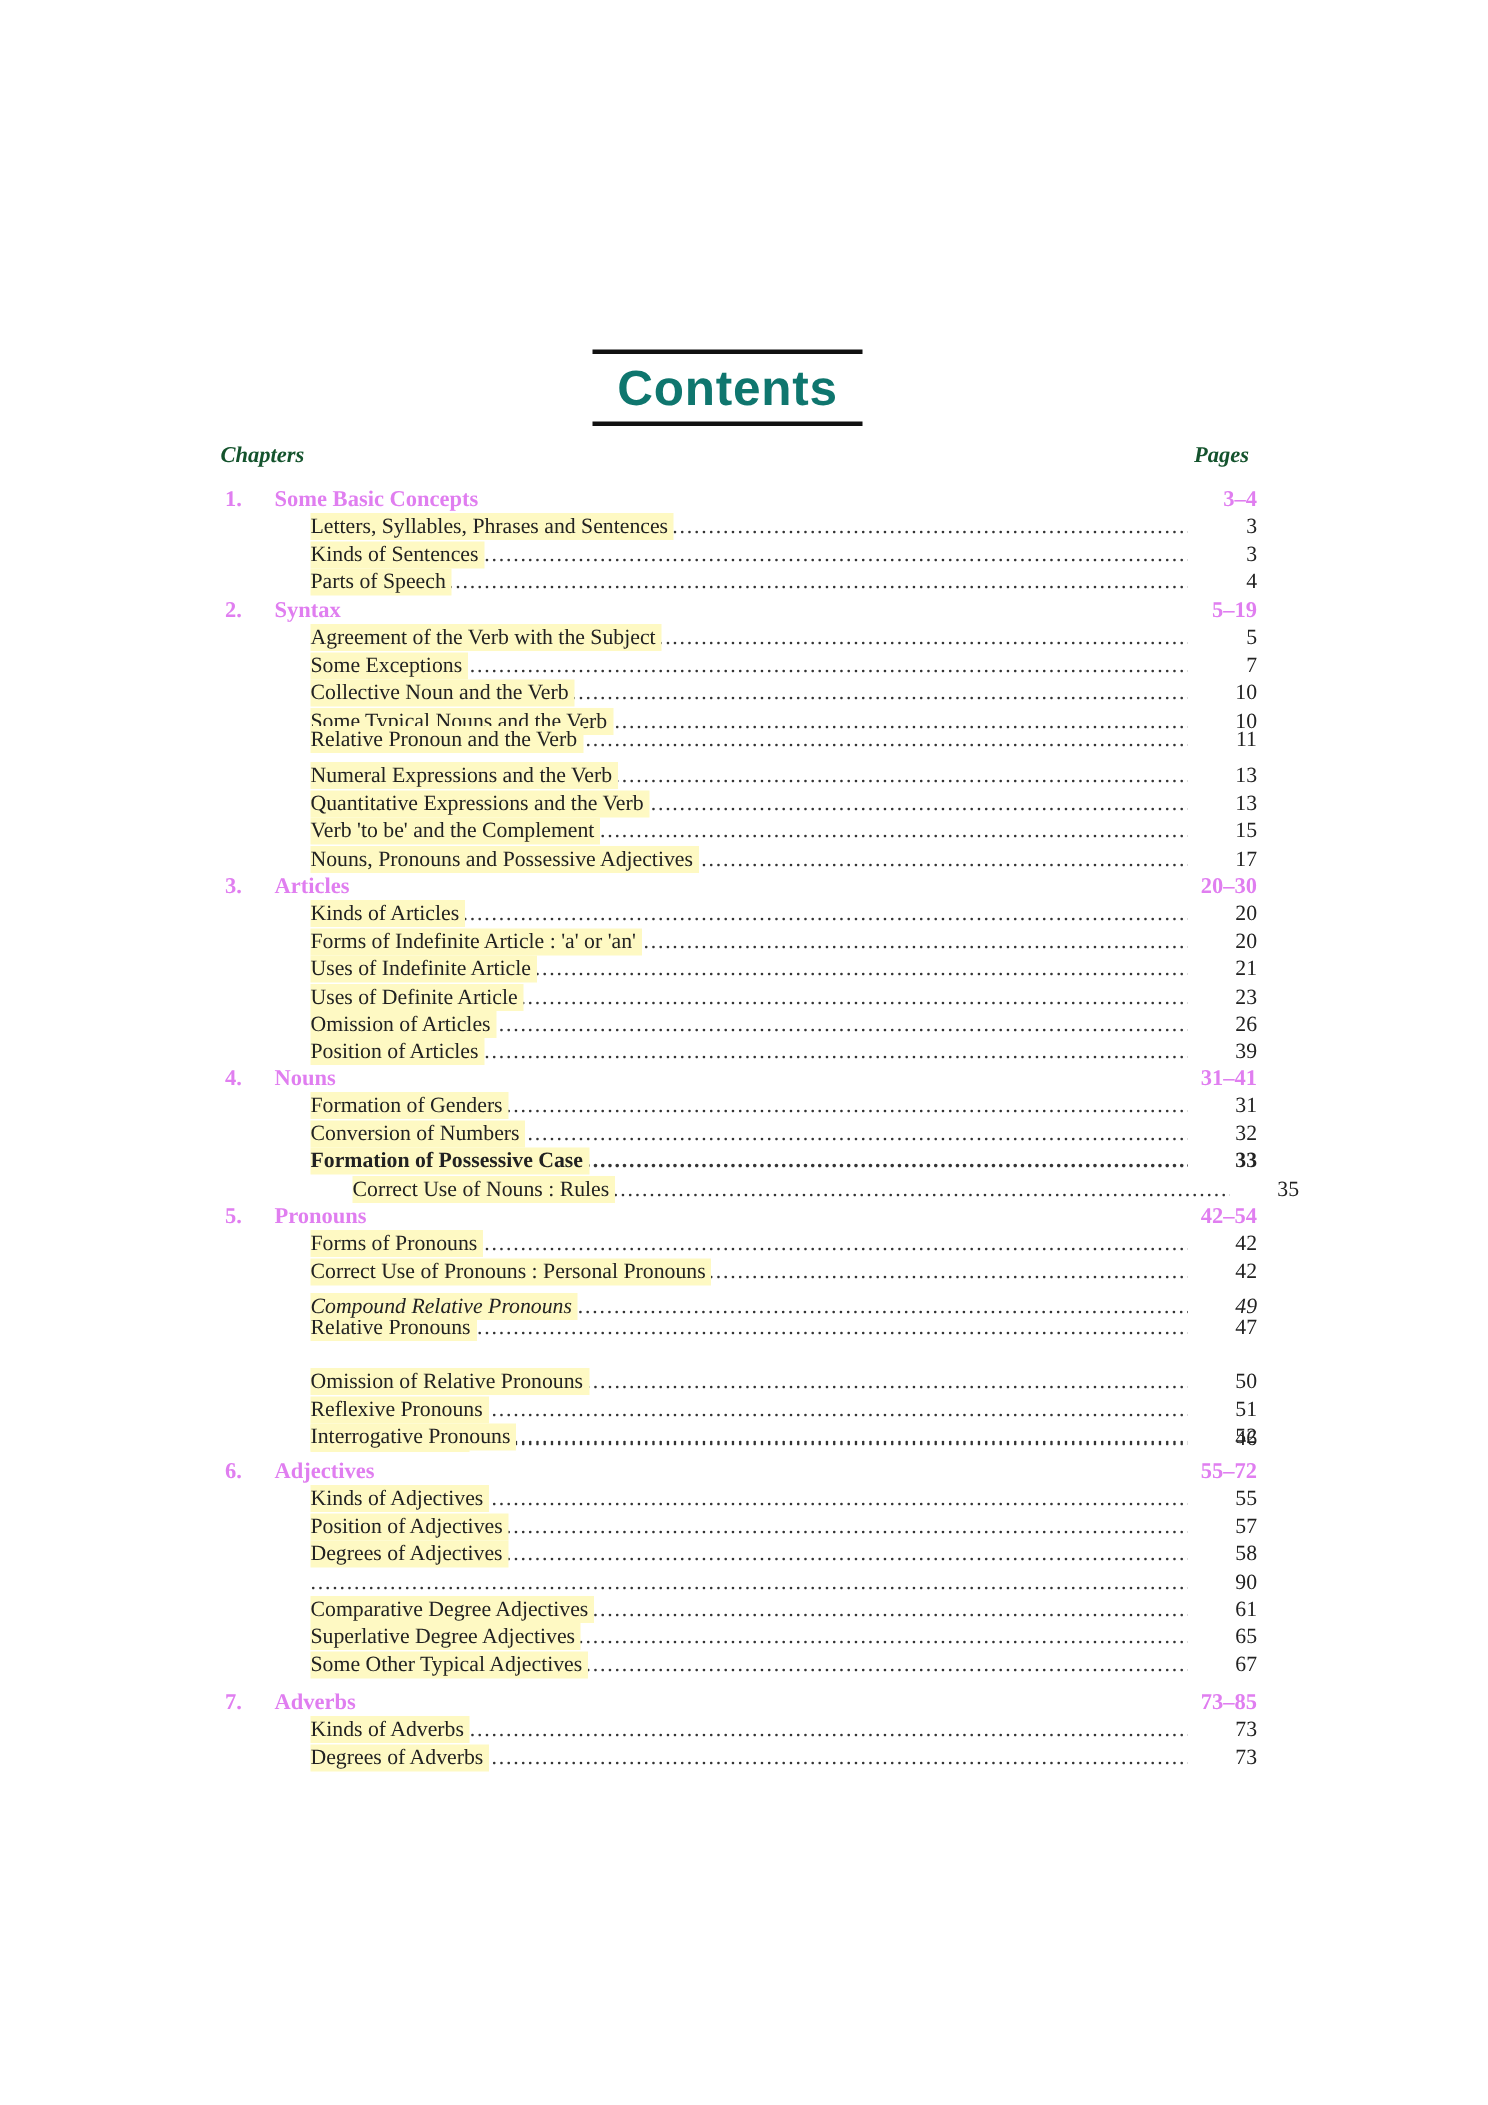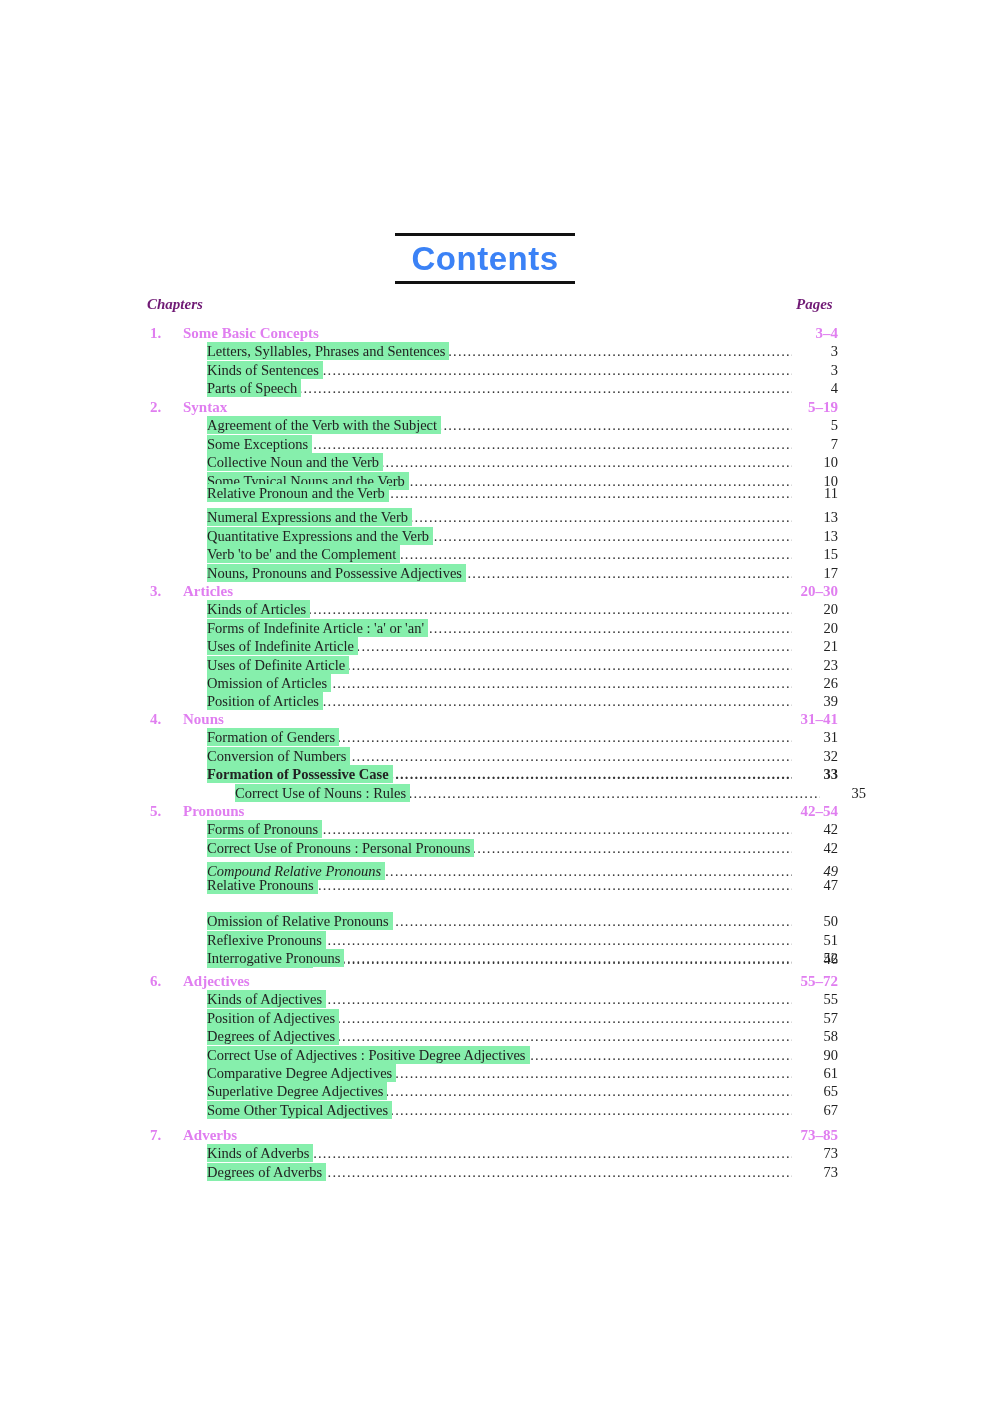--- a/index.html
+++ b/index.html
@@ -4,34 +4,34 @@
 <style>
   html, body { margin: 0; padding: 0; background: #ffffff; }
   body { width: 992px; height: 1403px; position: relative; overflow: hidden;
          font-family: "Liberation Serif", "DejaVu Serif", serif; color: #222; }
   .title-block { position: absolute; left: 395px; top: 233px; width: 180px; height: 52px; }
   .title-rule { position: absolute; left: 0; width: 180px; height: 3px; background: #111; }
   .title-rule.top { top: 0; }
   .title-rule.bottom { top: 48px; }
   .title-text { position: absolute; left: 0; top: 6px; width: 180px; text-align: center;
                 font-family: "Liberation Sans", "DejaVu Sans", sans-serif; font-weight: 900;
-                font-size: 33px; color: #3b82f6; letter-spacing: 0.5px; line-height: 40px; }
+                font-size: 33px; color: #0f766e; letter-spacing: 0.5px; line-height: 40px; }
   .col-head { position: absolute; top: 296px; font-style: italic; font-weight: bold;
-              font-size: 15px; color: #701a75; }
+              font-size: 15px; color: #14532d; }
   .col-head.left { left: 147px; }
   .col-head.right { left: 796px; }
   .toc { position: absolute; left: 0; top: 0; width: 992px; }
   .chapter { position: absolute; left: 150px; width: 688px; height: 18px;
              font-weight: bold; font-size: 15px; color: #e07ef0; line-height: 18px; }
   .chapter .num { position: absolute; left: 0; }
   .chapter .ctitle { position: absolute; left: 33px; }
   .chapter .cpages { position: absolute; right: 0; }
   .entry { position: absolute; left: 207px; width: 631px; height: 18px;
            font-size: 14.5px; line-height: 18px; color: #222; }
-  .entry .etitle { position: absolute; left: 0; background: #86efac; padding-right: 4px; z-index: 2; white-space: nowrap; }
+  .entry .etitle { position: absolute; left: 0; background: #fef9c3; padding-right: 4px; z-index: 2; white-space: nowrap; }
   .entry .leader { position: absolute; left: 0; right: 46px; top: 0; overflow: hidden; white-space: nowrap;
                    color: #333; letter-spacing: 1.2px; z-index: 1; }
   .entry .epage { position: absolute; right: 0; text-align: right; }
 </style>
 </head>
 <body>
 
 <div class="title-block">
   <div class="title-rule top"></div>
   <div class="title-text">Contents</div>
@@ -231,21 +231,20 @@
       <span class="etitle">Position of Adjectives</span>
       <span class="leader">........................................................................................................................................................................................</span>
       <span class="epage">57</span>
     </div>
     <div class="entry" style="top: 1027.2px;">
       <span class="etitle">Degrees of Adjectives</span>
       <span class="leader">........................................................................................................................................................................................</span>
       <span class="epage">58</span>
     </div>
     <div class="entry" style="top: 1045.6px;">
-      <span class="etitle">Correct Use of Adjectives : Positive Degree Adjectives</span>
       <span class="leader">........................................................................................................................................................................................</span>
       <span class="epage">90</span>
     </div>
     <div class="entry" style="top: 1064px;">
       <span class="etitle">Comparative Degree Adjectives</span>
       <span class="leader">........................................................................................................................................................................................</span>
       <span class="epage">61</span>
     </div>
     <div class="entry" style="top: 1082.4px;">
       <span class="etitle">Superlative Degree Adjectives</span>

